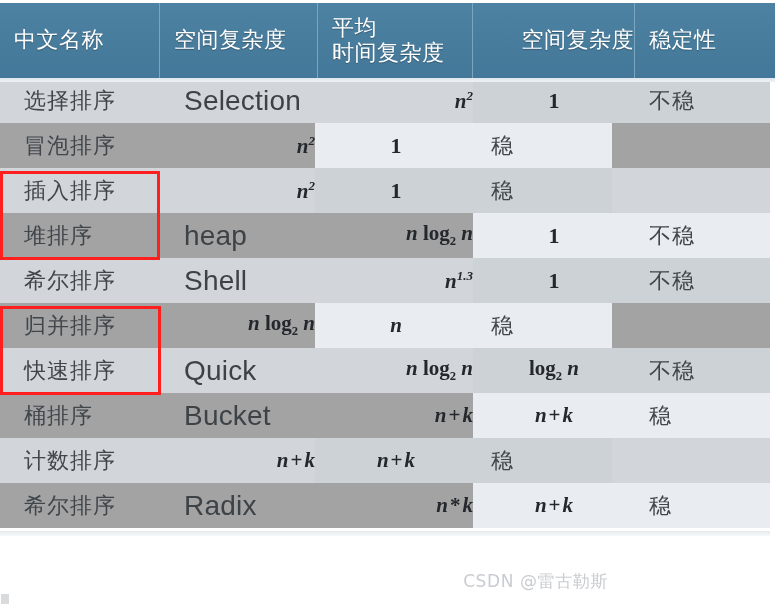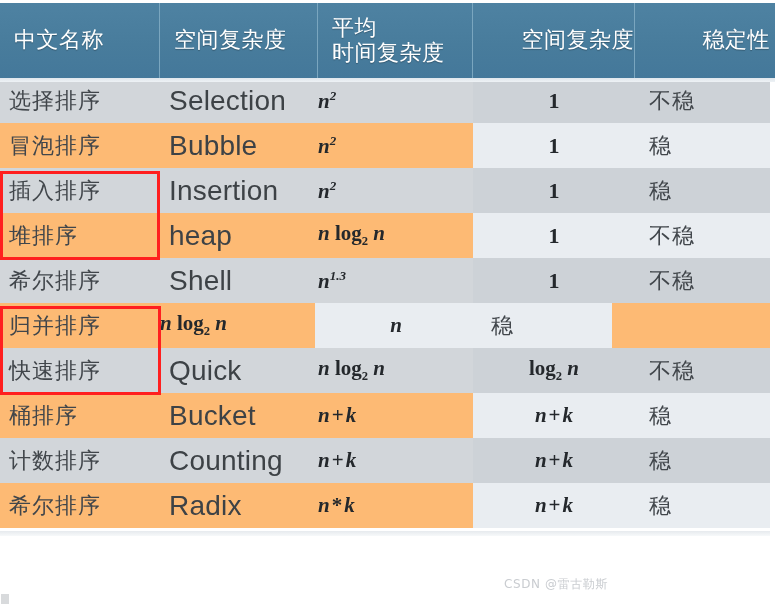--- a/index.html
+++ b/index.html
@@ -48,21 +48,21 @@
     display: flex;
     align-items: center;
     padding-left: 14px;
     letter-spacing: 0.5px;
     text-shadow: 0 1px 1px rgba(0,0,0,0.28);
     font-family: "DejaVu Sans", sans-serif;
     font-weight: 500;
     border-right: 1px solid #7aa6bf;
     box-sizing: border-box;
   }
-  .header-row .cell.last { border-right: none; justify-content: flex-end; }
+  .header-row .cell.last { border-right: none; }
   .header-row .cell .stack { display: block; }
   .header-row .cell .stack span { display: block; }
 
   .header-underline {
     position: absolute;
     left: 0;
     top: 75px;
     width: 775px;
     height: 4px;
     background: linear-gradient(180deg, #dfe6ec 0%, #eef2f5 100%);
@@ -71,31 +71,31 @@
   .data-row {
     height: 45px;
     width: 770px;
   }
   .data-row .cell {
     display: flex;
     align-items: center;
     box-sizing: border-box;
     color: #43484d;
     font-size: 23px;
-    padding-left: 9px;
+    padding-left: 24px;
     white-space: nowrap;
   }
 
   .band-a { background: #d2d6da; }
-  .band-b { background: #fdba74; }
+  .band-b { background: #a3a3a3; }
 
   
   .cell.c1 { width: 160px; }
   .cell.c2 { width: 158px; }
-  .cell.c3 { width: 155px; justify-content: flex-start; padding-left: 0; }
+  .cell.c3 { width: 155px; justify-content: flex-end; padding-left: 0; }
   .cell.c4 { width: 162px; justify-content: center; padding-left: 0; }
   .cell.c5 { width: 135px; padding-left: 14px; }
 
   .band-a .cell.c4, .band-a .cell.c5 { background: #cdd2d7; }
   .band-b .cell.c4, .band-b .cell.c5 { background: #e9edf1; }
 
   .cn {
     font-family: "DejaVu Sans", sans-serif;
     font-size: 22px;
     color: #41464b;
@@ -164,21 +164,21 @@
     width: 161px;
     height: 89px;
   }
 
   
   .watermark {
     position: absolute;
     right: 10px;
     bottom: 12px;
     font-family: "DejaVu Sans", sans-serif;
-    font-size: 12px;
+    font-size: 17px;
     color: #c9ccd0;
     letter-spacing: 0.6px;
     user-select: none;
   }
 
   .corner-mark {
     position: absolute;
     left: 1px;
     bottom: 1px;
     width: 8px;
@@ -238,41 +238,35 @@
         </div>
       <div class="cell c5">
           <span class="cn">不稳</span>
         </div>
     </div>
 
     <div class="row data-row band-b">
       <div class="cell c1">
           <span class="cn">冒泡排序</span>
         </div>
-      <div class="cell c2">
-          <span class="en">Bubble</span>
-        </div>
       <div class="cell c3">
           <span class="formula"><i>n</i><sup>2</sup></span>
         </div>
       <div class="cell c4">
           <span class="plain-one">1</span>
         </div>
       <div class="cell c5">
           <span class="cn">稳</span>
         </div>
     </div>
 
     <div class="row data-row band-a">
       <div class="cell c1">
           <span class="cn">插入排序</span>
         </div>
-      <div class="cell c2">
-          <span class="en">Insertion</span>
-        </div>
       <div class="cell c3">
           <span class="formula"><i>n</i><sup>2</sup></span>
         </div>
       <div class="cell c4">
           <span class="plain-one">1</span>
         </div>
       <div class="cell c5">
           <span class="cn">稳</span>
         </div>
     </div>
@@ -360,23 +354,20 @@
           <span class="formula"><i>n</i><span class="op">+</span><i>k</i></span>
         </div>
       <div class="cell c5">
           <span class="cn">稳</span>
         </div>
     </div>
 
     <div class="row data-row band-a">
       <div class="cell c1">
           <span class="cn">计数排序</span>
-        </div>
-      <div class="cell c2">
-          <span class="en">Counting</span>
         </div>
       <div class="cell c3">
           <span class="formula"><i>n</i><span class="op">+</span><i>k</i></span>
         </div>
       <div class="cell c4">
           <span class="formula"><i>n</i><span class="op">+</span><i>k</i></span>
         </div>
       <div class="cell c5">
           <span class="cn">稳</span>
         </div>

